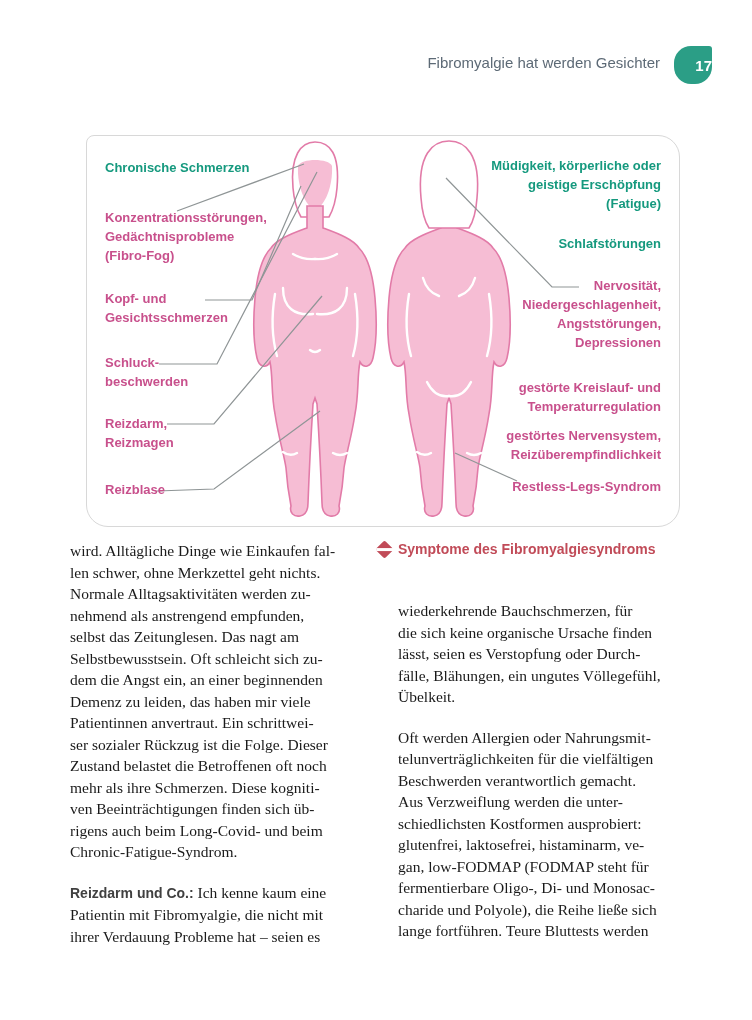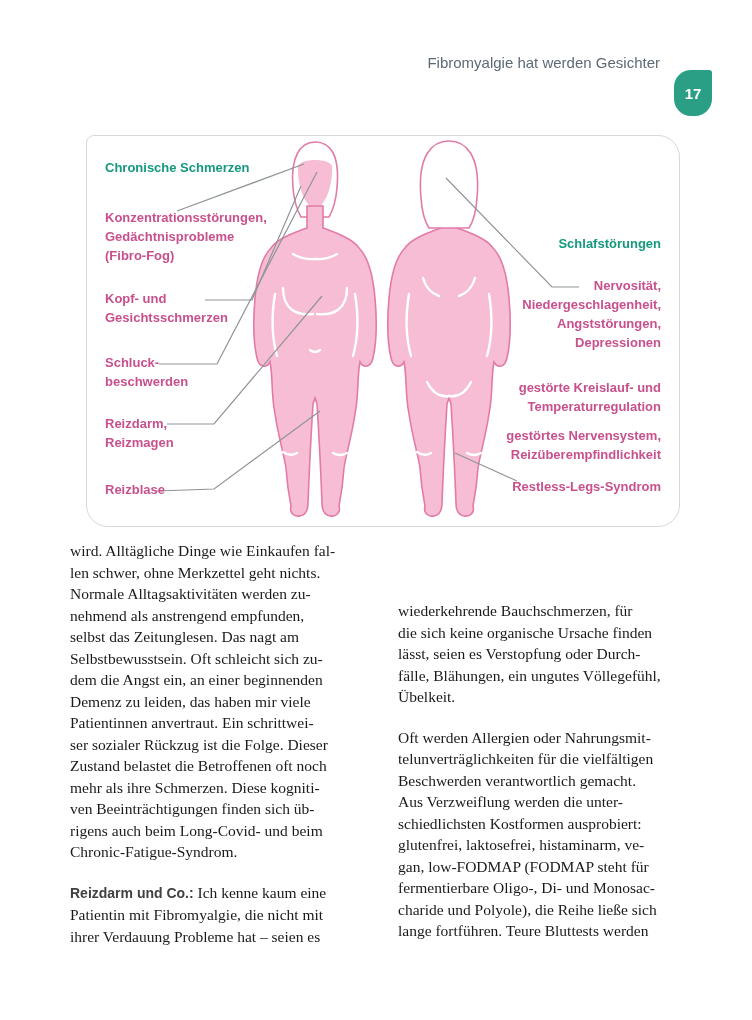--- a/index.html
+++ b/index.html
@@ -1,23 +1,23 @@
 <!DOCTYPE html>
 <html><head>
 <meta charset="utf-8">
 <style>
   html,body{margin:0;padding:0;background:#ffffff;}
   .page{position:relative;width:752px;height:1020px;background:#ffffff;overflow:hidden;
         font-family:"Liberation Sans",sans-serif;}
 
   
   .running-head{position:absolute;top:54px;right:92px;font-size:15px;color:#5d6a76;}
-  .page-badge{position:absolute;top:46px;right:40px;width:38px;height:46px;background:#2b9e86;
+  .page-badge{position:absolute;top:46px;right:40px;width:38px;height:38px;background:#2b9e86;
               border-radius:17px 3px 17px 17px;color:#fff;font-size:15px;font-weight:bold;
-              display:flex;align-items:center;justify-content:center;margin-top:24px;}
+              display:flex;align-items:center;justify-content:flex-end;}
 
   
   .figure-box{position:absolute;left:70px;top:135px;width:592px;height:390px;
               border:1px solid #d8d8d8;border-radius:8px 22px 22px 22px;background:#fff;margin-left:16px;}
   .figure-box svg{position:absolute;left:0;top:0;}
   .fig-label{position:absolute;font-size:13px;font-weight:bold;line-height:19px;}
   .fig-label.left{left:18px;text-align:left;}
   .fig-label.right{right:18px;text-align:right;}
   .teal{color:#15997e;}
   .pink{color:#c8508c;}
@@ -122,27 +122,32 @@
       </g>
     </svg>
 
     <div class="fig-label left teal" style="top:22px">Chronische Schmerzen</div>
     <div class="fig-label left pink" style="top:72px">Konzentrationsstörungen,<br>Gedächtnisprobleme<br>(Fibro-Fog)</div>
     <div class="fig-label left pink" style="top:217px">Schluck-<br>beschwerden</div>
     <div class="fig-label left pink" style="top:153px">Kopf- und<br>Gesichtsschmerzen</div>
     <div class="fig-label left pink" style="top:278px">Reizdarm,<br>Reizmagen</div>
     <div class="fig-label left pink" style="top:344px">Reizblase</div>
 
+    <div class="fig-label right teal" style="top:20px">Müdigkeit, körperliche oder<br>geistige Erschöpfung<br>(Fatigue)</div>
     <div class="fig-label right teal" style="top:98px">Schlafstörungen</div>
     <div class="fig-label right pink" style="top:242px">gestörte Kreislauf- und<br>Temperaturregulation</div>
     <div class="fig-label right pink" style="top:140px">Nervosität,<br>Niedergeschlagenheit,<br>Angststörungen,<br>Depressionen</div>
     <div class="fig-label right pink" style="top:290px">gestörtes Nervensystem,<br>Reizüberempfindlichkeit</div>
     <div class="fig-label right pink" style="top:341px">Restless-Legs-Syndrom</div>
   </div>
 
+  <div class="caption">
+    <span class="dbl-chevron"></span>
+    <span>Symptome des Fibromyalgiesyndroms</span>
+  </div>
 
   <div class="col col-left">
     <div>wird. Alltägliche Dinge wie Einkaufen fal-<br>len schwer, ohne Merkzettel geht nichts.<br>Normale Alltagsaktivitäten werden zu-<br>nehmend als anstrengend empfunden,<br>selbst das Zeitunglesen. Das nagt am<br>Selbstbewusstsein. Oft schleicht sich zu-<br>dem die Angst ein, an einer beginnenden<br>Demenz zu leiden, das haben mir viele<br>Patientinnen anvertraut. Ein schrittwei-<br>ser sozialer Rückzug ist die Folge. Dieser<br>Zustand belastet die Betroffenen oft noch<br>mehr als ihre Schmerzen. Diese kogniti-<br>ven Beeinträchtigungen finden sich üb-<br>rigens auch beim Long-Covid- und beim<br>Chronic-Fatigue-Syndrom.</div>
     <div class="para-gap"></div>
     <div>
       <div><span class="lead-in">Reizdarm und Co.:</span><span> Ich kenne kaum eine</span></div>
       <div>Patientin mit Fibromyalgie, die nicht mit<br>ihrer Verdauung Probleme hat – seien es</div>
     </div>
   </div>
 

